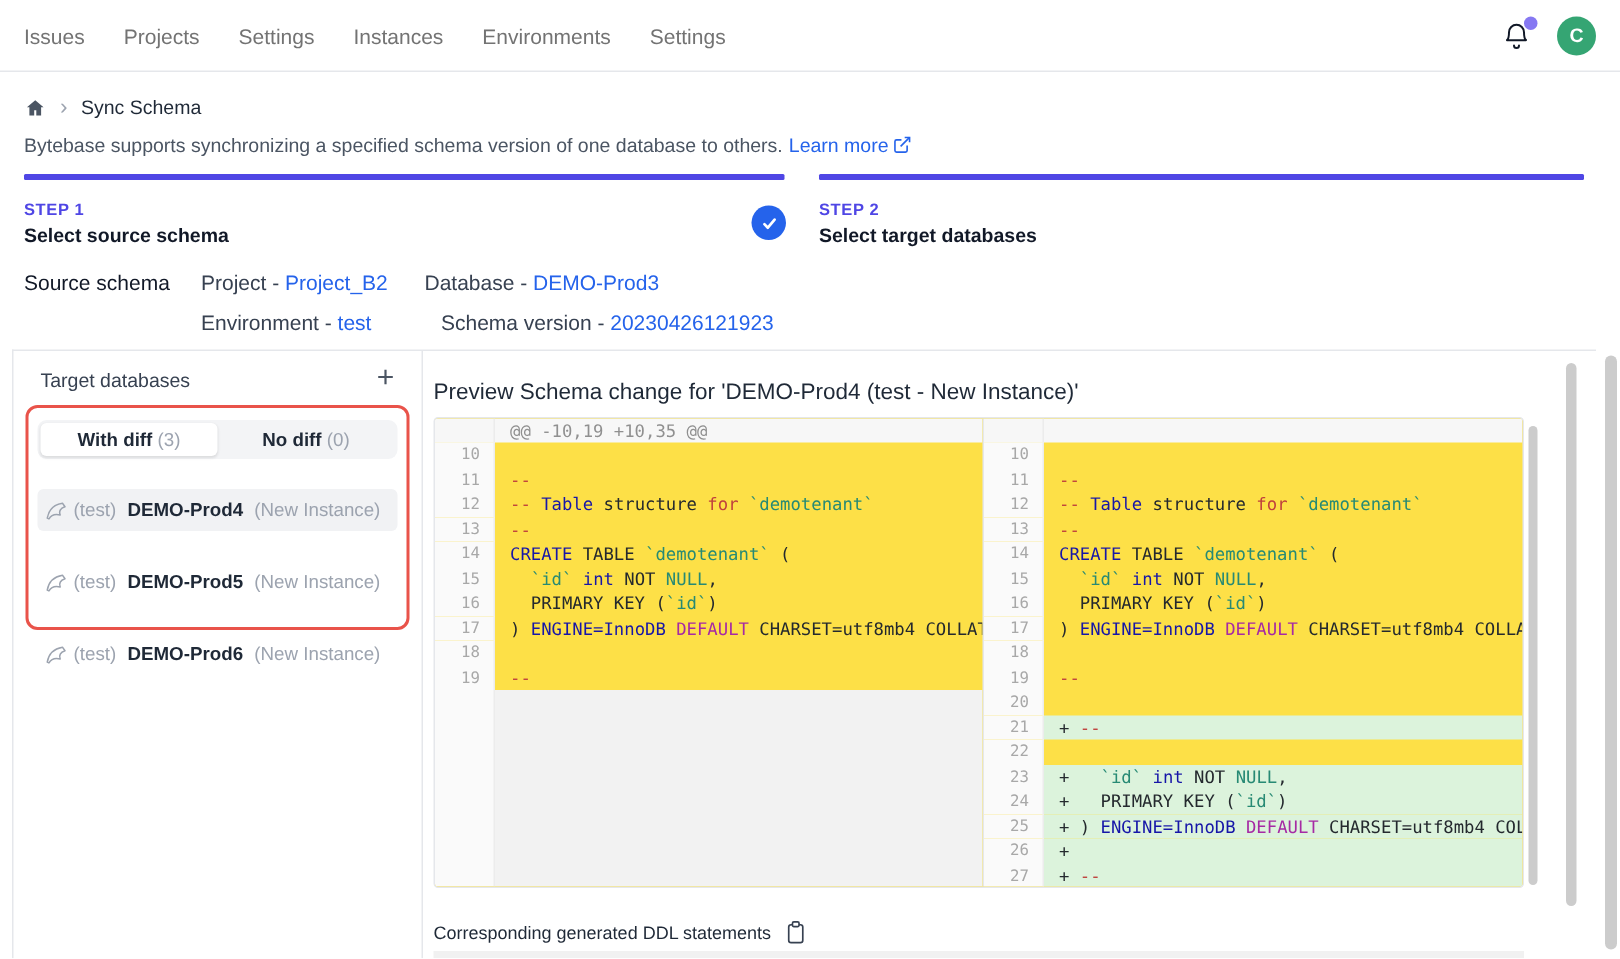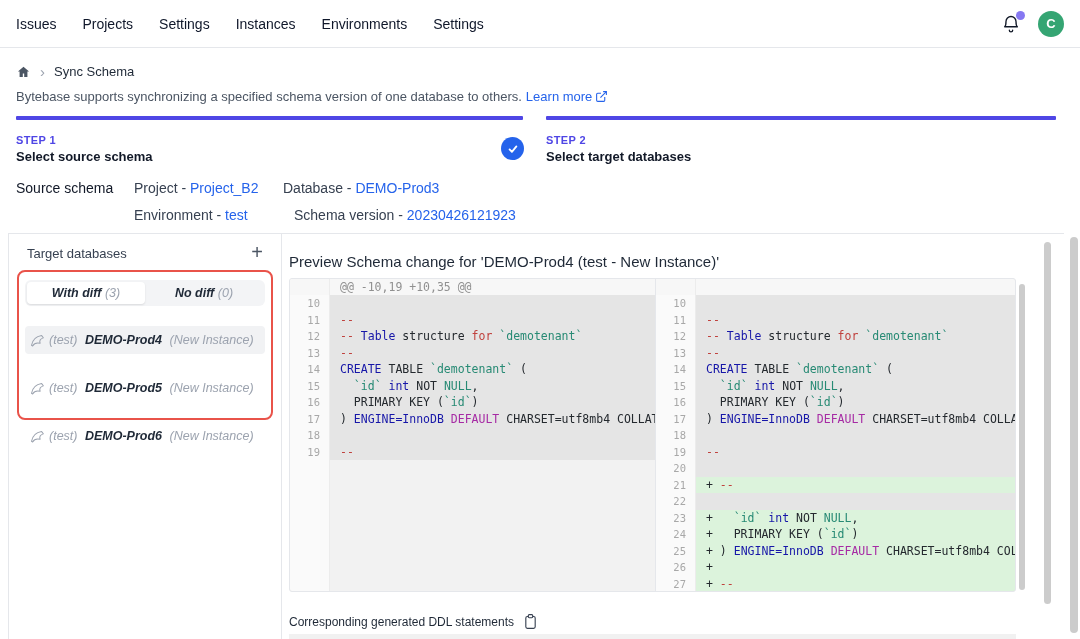--- a/index.html
+++ b/index.html
@@ -4,21 +4,21 @@
 <style>
   * { margin:0; padding:0; box-sizing:border-box; }
   html,body { background:#fff; }
   #app { position:relative; width:1080px; height:639px; background:#fff; overflow:hidden;
          font-family:"Liberation Sans", sans-serif; color:#111827; }
 
   
   .topnav { position:absolute; top:0; left:0; right:0; height:48px; border-bottom:1px solid #e5e7eb;
             display:flex; align-items:center; padding:0 16px; background:#fff; }
   .nav-items { display:flex; gap:26px; }
-  .nav-item { font-size:14px; font-weight:500; color:#0f172a; cursor:pointer; white-space:nowrap; }
+  .nav-item { font-size:14px; font-weight:500; color:#737373; cursor:pointer; white-space:nowrap; }
   .topnav-right { margin-left:auto; display:flex; align-items:center; gap:16px; }
   .bell-wrap { position:relative; width:22px; height:22px; display:flex; align-items:center; justify-content:center; }
   .bell-dot { position:absolute; top:-2px; right:-3px; width:9px; height:9px; border-radius:50%; background:#8678f2; }
   .avatar { width:26px; height:26px; border-radius:50%; background:#35a573; color:#fff; font-size:13px; font-weight:600;
             display:flex; align-items:center; justify-content:center; }
 
   
   .breadcrumb { position:absolute; top:64px; left:16px; display:flex; align-items:center; gap:9px; }
   .crumb-chev { color:#9ca3af; font-size:15px; line-height:1; }
   .crumb-label { font-size:13px; color:#1f2937; }
@@ -46,37 +46,37 @@
   
   .card-top { position:absolute; top:233px; left:8px; width:1056px; height:1px; background:#e5e7eb; }
   .card-left { position:absolute; top:233px; left:8px; bottom:0; width:1px; background:#e5e7eb; }
   .col-divider { position:absolute; top:234px; left:281px; bottom:0; width:1px; background:#e5e7eb; }
 
   
   .panel-title { position:absolute; top:246px; left:27px; font-size:13px; color:#374151; }
   .add-btn { position:absolute; top:241px; left:246px; width:22px; height:22px; display:flex; align-items:center;
              justify-content:center; font-size:20px; font-weight:300; color:#4b5563; cursor:pointer; }
   .red-box { position:absolute; top:270px; left:17px; width:256px; height:150px; border:2px solid #e9534a;
-             border-radius:8px; padding:8px 6px 13px 6px; background:#fff;font-style:italic; }
+             border-radius:8px; padding:8px 6px 13px 6px; background:#fff; }
   .tabbar { display:flex; background:#f3f4f6; border-radius:6px; padding:2px; height:26px; }
   .tab { flex:1; display:flex; align-items:center; justify-content:center; font-size:12.5px; font-weight:600;
          color:#1f2937; border-radius:4px; cursor:pointer; white-space:pre; }
   .tab.active { background:#fff; box-shadow:0 1px 2px rgba(0,0,0,.10); }
   .tab .count { color:#9ca3af; font-weight:500; }
   .db-list { display:flex; flex-direction:column; gap:8px; padding-top:8px; }
   .db-item { display:flex; align-items:center; gap:4px; height:28px; padding:0 5px; border-radius:4px;
              font-size:12.5px; color:#9ca3af; cursor:pointer; white-space:nowrap; overflow:hidden;margin-top:12px; }
   .db-item.selected { background:#f1f2f4; }
   .db-ic { display:flex; flex:none; }
   .db-name { color:#1f2937; font-weight:700; }
 
   
   .preview-title { position:absolute; top:253px; left:289px; font-size:15px; color:#1f2937; }
   .diff { position:absolute; top:278px; left:289px; width:727px; height:314px; border:1px solid #e5e7eb;
-          border-radius:3px; display:flex; overflow:hidden; background:#e5e5e5;
+          border-radius:3px; display:flex; overflow:hidden; background:#fde047;
           font-family:"DejaVu Sans Mono", monospace; }
   .pane { display:flex; flex-direction:column; height:100%; overflow:hidden; }
   .pane.pl { width:366px; border-right:1px solid #e5e7eb; flex:none; }
   .pane.pr { flex:1; }
   .diff-row { display:flex; height:16.5px; line-height:16.5px; font-size:11.5px; white-space:pre; flex:none; }
   .diff-row.hdr { height:16px; line-height:16px; background:#f7f7f7; }
   .diff-row.hdr .ln { background:#f7f7f7; }
   .diff-row.hdr .code { color:#909090; }
   .ln { width:40px; flex:none; text-align:right; padding-right:9px; font-size:10.5px; color:#a8a8a8;
         background:#fafafa; border-right:1px solid #ececec; }

